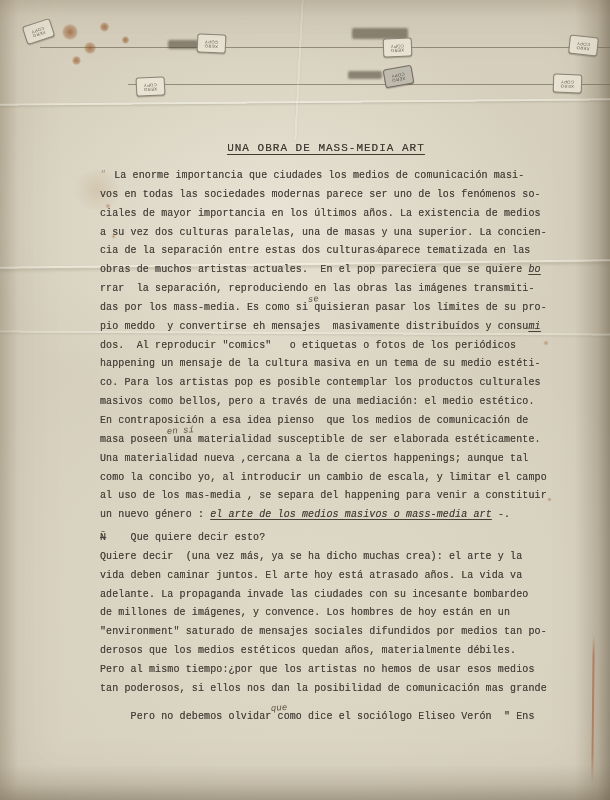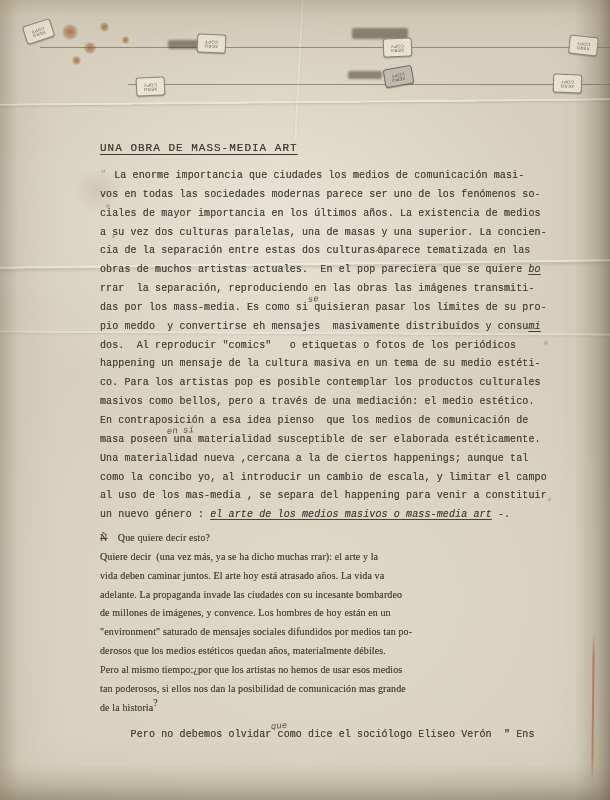--- a/index.html
+++ b/index.html
@@ -37,26 +37,26 @@
     letter-spacing:1px;color:#5a544a;font-family:"Liberation Sans",sans-serif;white-space:nowrap;}
   
   .stain{position:absolute;border-radius:50%;pointer-events:none;}
   .rust{background:radial-gradient(circle, rgba(150,89,43,.75) 0%, rgba(150,89,43,.35) 55%, rgba(150,89,43,0) 75%);}
   .faintblot{background:radial-gradient(circle, rgba(165,125,70,.18) 0%, rgba(165,125,70,0) 70%);}
   .dot{background:radial-gradient(circle, rgba(160,95,45,.5) 0%, rgba(160,95,45,0) 70%);}
   .redstreak{position:absolute;left:592px;top:634px;width:2px;height:150px;transform:rotate(.6deg);
     background:linear-gradient(180deg, rgba(168,80,42,0), rgba(168,80,42,.55) 15%, rgba(168,80,42,.5) 80%, rgba(168,80,42,0));pointer-events:none;}
   
   .doc{position:absolute;left:100px;top:138px;width:452px;color:#47413a;}
-  .title-wrap{text-align:left;}
+  .title-wrap{text-align:center;}
   .title{display:inline-block;font-size:11px;letter-spacing:1px;color:#403a33;
     text-decoration:underline;text-underline-offset:3px;text-shadow:0 0 .5px rgba(64,58,51,.7);white-space:pre;}
   .body{margin-top:11px;}
   .para{margin:0;}
-  .para-1{margin-top:4px;font-family:Liberation Serif, serif;}
+  .para-1{margin-top:4px;}
   .para-2{margin-top:9px;}
   .tline{white-space:pre;font-size:10px;letter-spacing:.12px;line-height:18.85px;height:18.85px;
     text-shadow:0 0 .5px rgba(71,65,58,.65);}
   .seg{}
   .seg.u{text-decoration:underline;text-underline-offset:2px;font-style:italic;}
   .seg.strike{text-decoration:line-through;}
   .seg.faint{opacity:.5;}
   .seg.sup:not(.hw){position:relative;top:-5px;}
   .seg.hw{font-style:italic;color:#5c5144;font-size:9px;text-shadow:none;letter-spacing:0;}
   .seg.hw.sup{position:relative;top:-8px;display:inline-block;width:0;overflow:visible;transform:rotate(-4deg);}
@@ -154,29 +154,28 @@
           <div class="tline"><span class="seg">masivos como bellos, pero a través de una mediación: el medio estético.</span></div>
           <div class="tline"><span class="seg">En contraposición a esa idea pienso  que los medios de comunicación de</span></div>
           <div class="tline"><span class="seg">masa poseen</span><span class="seg hw sup">en sí</span><span class="seg"> una materialidad susceptible de ser elaborada estéticamente.</span></div>
           <div class="tline"><span class="seg">Una materialidad nueva ,cercana a la de ciertos happenings; aunque tal</span></div>
           <div class="tline"><span class="seg">como la concibo yo, al introducir un cambio de escala, y limitar el campo</span></div>
           <div class="tline"><span class="seg">al uso de los mas-media , se separa del happening para venir a constituir</span></div>
           <div class="tline"><span class="seg">un nuevo género : </span><span class="seg u">el arte de los medios masivos o mass-media art</span><span class="seg"> -.</span></div>
         </div>
         <div class="para para-1">
           <div class="tline"><span class="seg strike">Ñ</span><span class="seg">    Que quiere decir esto?</span></div>
-          <div class="tline"><span class="seg">Quiere decir  (una vez más, ya se ha dicho muchas rrar): el arte y la</span></div>
+          <div class="tline"><span class="seg">Quiere decir  (una vez más, ya se ha dicho muchas crea): el arte y la</span></div>
           <div class="tline"><span class="seg">vida deben caminar juntos. El arte hoy está atrasado años. La vida va</span></div>
           <div class="tline"><span class="seg">adelante. La propaganda invade las ciudades con su incesante bombardeo</span></div>
           <div class="tline"><span class="seg">de millones de imágenes, y convence. Los hombres de hoy están en un</span></div>
           <div class="tline"><span class="seg">"environment" saturado de mensajes sociales difundidos por medios tan po-</span></div>
           <div class="tline"><span class="seg">derosos que los medios estéticos quedan años, materialmente débiles.</span></div>
           <div class="tline"><span class="seg">Pero al mismo tiempo:¿por que los artistas no hemos de usar esos medios</span></div>
           <div class="tline"><span class="seg">tan poderosos, si ellos nos dan la posibilidad de comunicación mas grande</span></div>
-          <div class="tline"><span class="seg">de la historia</span><span class="seg sup">?</span></div>
         </div>
         <div class="para para-2">
           <div class="tline"><span class="seg">     Pero no debemos olvidar</span><span class="seg hw sup">que</span><span class="seg"> como dice el sociólogo Eliseo Verón  " Ens</span></div>
         </div>
       </div>
   </div>
 
 </div>
 
 </body></html>

